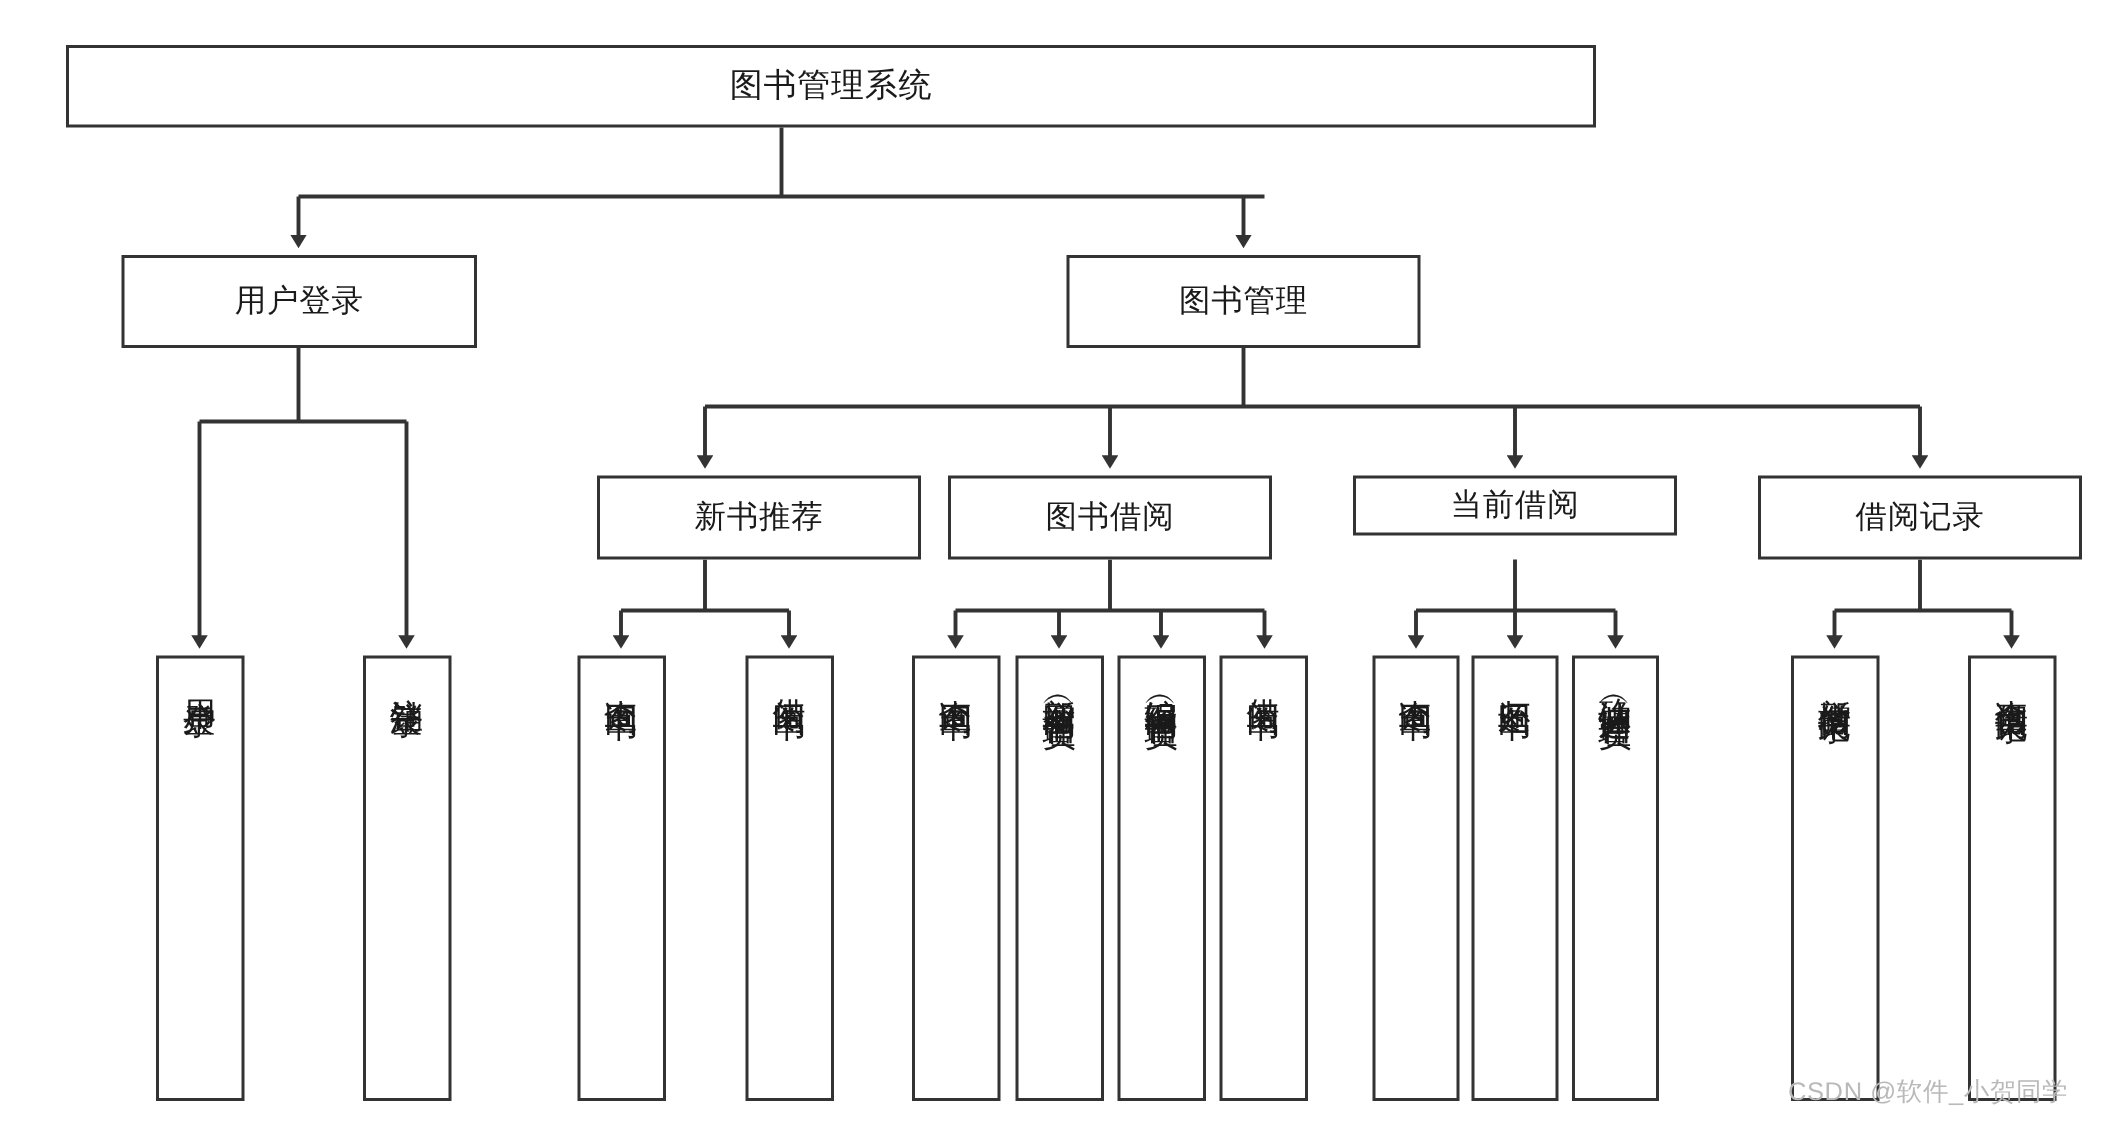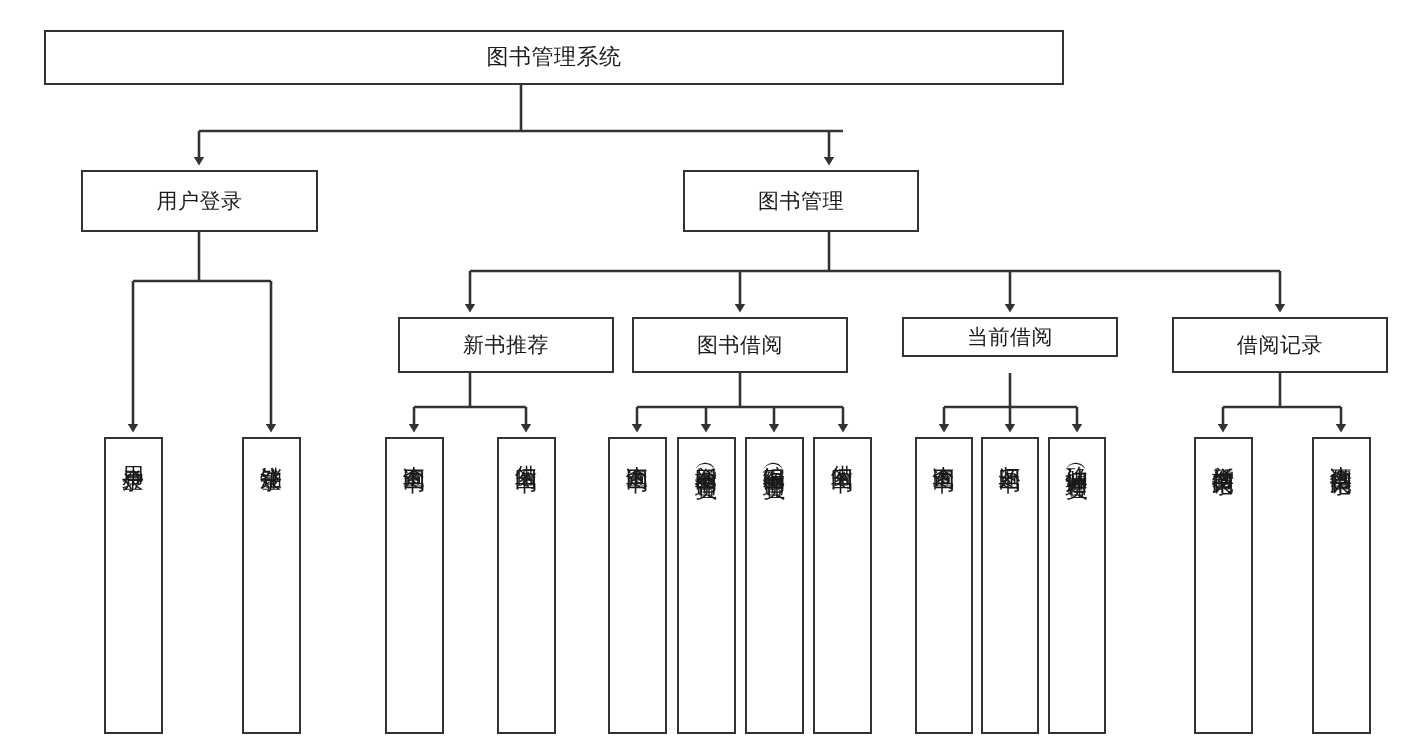--- a/index.html
+++ b/index.html
@@ -125,21 +125,21 @@
   </svg>
 
   <div class="node root horizontal" style="left:20px; top:30px; width:1020px; height:55px;margin-left:24px;">
     <span class="label">图书管理系统</span>
   </div>
 
   <div class="node horizontal" style="left:81px; top:170px; width:237px; height:62px;">
     <span class="label">用户登录</span>
   </div>
 
-  <div class="node horizontal" style="left:683px; top:170px; width:236px; height:62px;">
+  <div class="node horizontal" style="left:711px; top:170px; width:236px; height:62px;">
     <span class="label">图书管理</span>
   </div>
 
   <div class="node horizontal" style="left:362px; top:317px; width:216px; height:56px;margin-left:36px;">
     <span class="label">新书推荐</span>
   </div>
 
   <div class="node horizontal" style="left:632px; top:317px; width:216px; height:56px;">
     <span class="label">图书借阅</span>
   </div>
@@ -197,14 +197,15 @@
   </div>
 
   <div class="node vertical" style="left:1194px; top:437px; width:59px; height:297px;">
     <span class="label">新增借阅记录</span>
   </div>
 
   <div class="node vertical" style="left:1312px; top:437px; width:59px; height:297px;">
     <span class="label">查询借阅记录</span>
   </div>
 
+  <div class="watermark" style="left:1192px; top:716px;">CSDN @软件_小贺同学</div>
 
 </div>
 
 </body></html>

